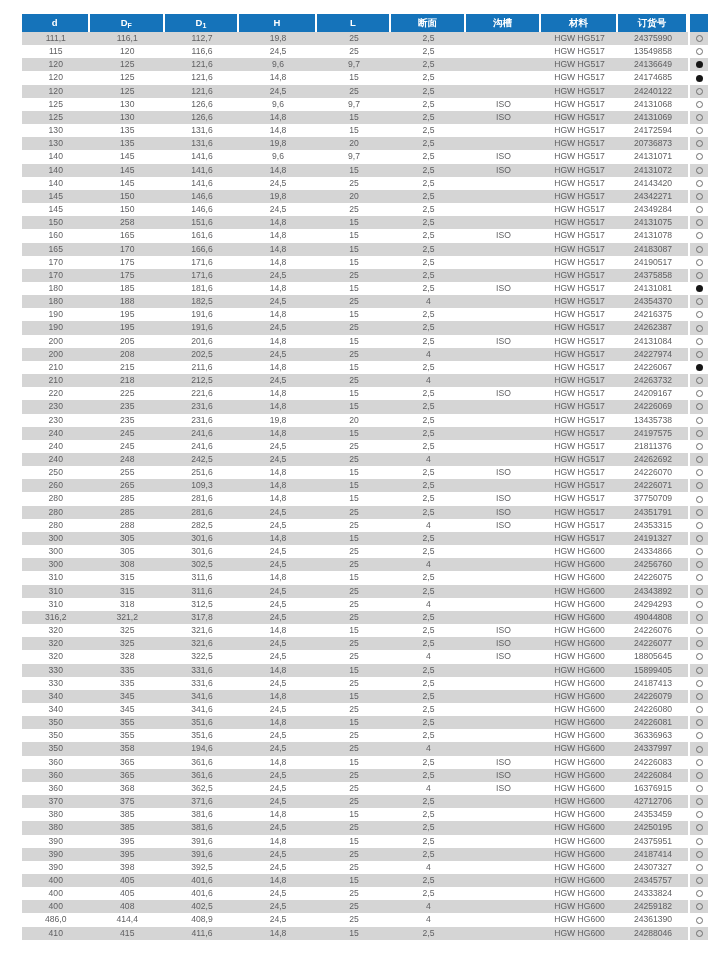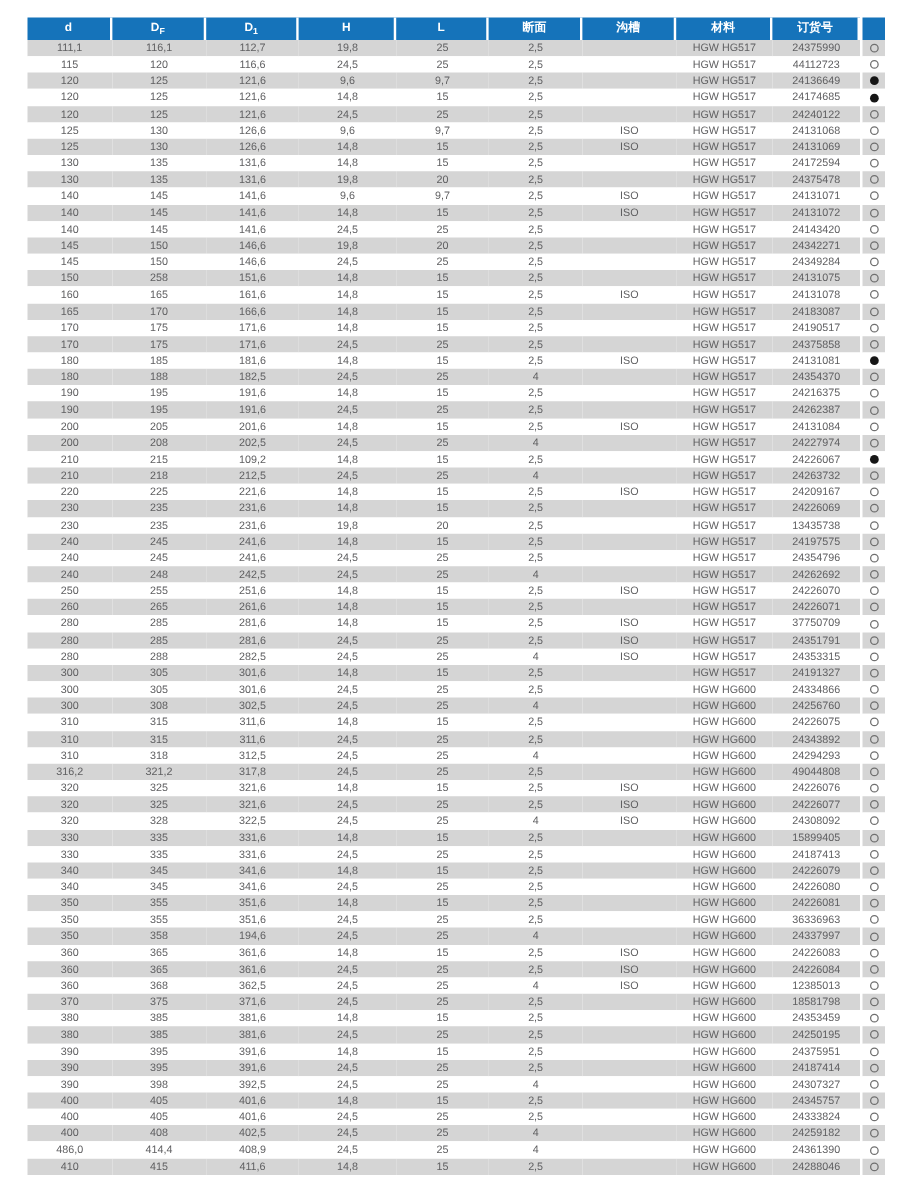--- a/index.html
+++ b/index.html
@@ -61,21 +61,21 @@
       </div>
       <div class="trow">
         <div class="cell c0">115</div>
         <div class="cell c1">120</div>
         <div class="cell c2">116,6</div>
         <div class="cell c3">24,5</div>
         <div class="cell c4">25</div>
         <div class="cell c5">2,5</div>
         <div class="cell c6"></div>
         <div class="cell c7">HGW HG517</div>
-        <div class="cell c8">44112723</div>
+        <div class="cell c8">13549858</div>
         <div class="cell c9">
           <span class="dot-open"></span>
         </div>
       </div>
       <div class="trow">
         <div class="cell c0">120</div>
         <div class="cell c1">125</div>
         <div class="cell c2">121,6</div>
         <div class="cell c3">9,6</div>
         <div class="cell c4">9,7</div>
@@ -159,21 +159,21 @@
       </div>
       <div class="trow">
         <div class="cell c0">130</div>
         <div class="cell c1">135</div>
         <div class="cell c2">131,6</div>
         <div class="cell c3">19,8</div>
         <div class="cell c4">20</div>
         <div class="cell c5">2,5</div>
         <div class="cell c6"></div>
         <div class="cell c7">HGW HG517</div>
-        <div class="cell c8">24375478</div>
+        <div class="cell c8">20736873</div>
         <div class="cell c9">
           <span class="dot-open"></span>
         </div>
       </div>
       <div class="trow">
         <div class="cell c0">140</div>
         <div class="cell c1">145</div>
         <div class="cell c2">141,6</div>
         <div class="cell c3">9,6</div>
         <div class="cell c4">9,7</div>
@@ -391,21 +391,21 @@
         <div class="cell c6"></div>
         <div class="cell c7">HGW HG517</div>
         <div class="cell c8">24227974</div>
         <div class="cell c9">
           <span class="dot-open"></span>
         </div>
       </div>
       <div class="trow">
         <div class="cell c0">210</div>
         <div class="cell c1">215</div>
-        <div class="cell c2">109,2</div>
+        <div class="cell c2">211,6</div>
         <div class="cell c3">14,8</div>
         <div class="cell c4">15</div>
         <div class="cell c5">2,5</div>
         <div class="cell c6"></div>
         <div class="cell c7">HGW HG517</div>
         <div class="cell c8">24226067</div>
         <div class="cell c9">
           <span class="dot-filled"></span>
         </div>
       </div>
@@ -481,21 +481,21 @@
       </div>
       <div class="trow">
         <div class="cell c0">240</div>
         <div class="cell c1">245</div>
         <div class="cell c2">241,6</div>
         <div class="cell c3">24,5</div>
         <div class="cell c4">25</div>
         <div class="cell c5">2,5</div>
         <div class="cell c6"></div>
         <div class="cell c7">HGW HG517</div>
-        <div class="cell c8">24354796</div>
+        <div class="cell c8">21811376</div>
         <div class="cell c9">
           <span class="dot-open"></span>
         </div>
       </div>
       <div class="trow">
         <div class="cell c0">240</div>
         <div class="cell c1">248</div>
         <div class="cell c2">242,5</div>
         <div class="cell c3">24,5</div>
         <div class="cell c4">25</div>
@@ -517,21 +517,21 @@
         <div class="cell c6">ISO</div>
         <div class="cell c7">HGW HG517</div>
         <div class="cell c8">24226070</div>
         <div class="cell c9">
           <span class="dot-open"></span>
         </div>
       </div>
       <div class="trow">
         <div class="cell c0">260</div>
         <div class="cell c1">265</div>
-        <div class="cell c2">261,6</div>
+        <div class="cell c2">109,3</div>
         <div class="cell c3">14,8</div>
         <div class="cell c4">15</div>
         <div class="cell c5">2,5</div>
         <div class="cell c6"></div>
         <div class="cell c7">HGW HG517</div>
         <div class="cell c8">24226071</div>
         <div class="cell c9">
           <span class="dot-open"></span>
         </div>
       </div>
@@ -705,21 +705,21 @@
       </div>
       <div class="trow">
         <div class="cell c0">320</div>
         <div class="cell c1">328</div>
         <div class="cell c2">322,5</div>
         <div class="cell c3">24,5</div>
         <div class="cell c4">25</div>
         <div class="cell c5">4</div>
         <div class="cell c6">ISO</div>
         <div class="cell c7">HGW HG600</div>
-        <div class="cell c8">24308092</div>
+        <div class="cell c8">18805645</div>
         <div class="cell c9">
           <span class="dot-open"></span>
         </div>
       </div>
       <div class="trow">
         <div class="cell c0">330</div>
         <div class="cell c1">335</div>
         <div class="cell c2">331,6</div>
         <div class="cell c3">14,8</div>
         <div class="cell c4">15</div>
@@ -845,35 +845,35 @@
       </div>
       <div class="trow">
         <div class="cell c0">360</div>
         <div class="cell c1">368</div>
         <div class="cell c2">362,5</div>
         <div class="cell c3">24,5</div>
         <div class="cell c4">25</div>
         <div class="cell c5">4</div>
         <div class="cell c6">ISO</div>
         <div class="cell c7">HGW HG600</div>
-        <div class="cell c8">12385013</div>
+        <div class="cell c8">16376915</div>
         <div class="cell c9">
           <span class="dot-open"></span>
         </div>
       </div>
       <div class="trow">
         <div class="cell c0">370</div>
         <div class="cell c1">375</div>
         <div class="cell c2">371,6</div>
         <div class="cell c3">24,5</div>
         <div class="cell c4">25</div>
         <div class="cell c5">2,5</div>
         <div class="cell c6"></div>
         <div class="cell c7">HGW HG600</div>
-        <div class="cell c8">18581798</div>
+        <div class="cell c8">42712706</div>
         <div class="cell c9">
           <span class="dot-open"></span>
         </div>
       </div>
       <div class="trow">
         <div class="cell c0">380</div>
         <div class="cell c1">385</div>
         <div class="cell c2">381,6</div>
         <div class="cell c3">14,8</div>
         <div class="cell c4">15</div>

